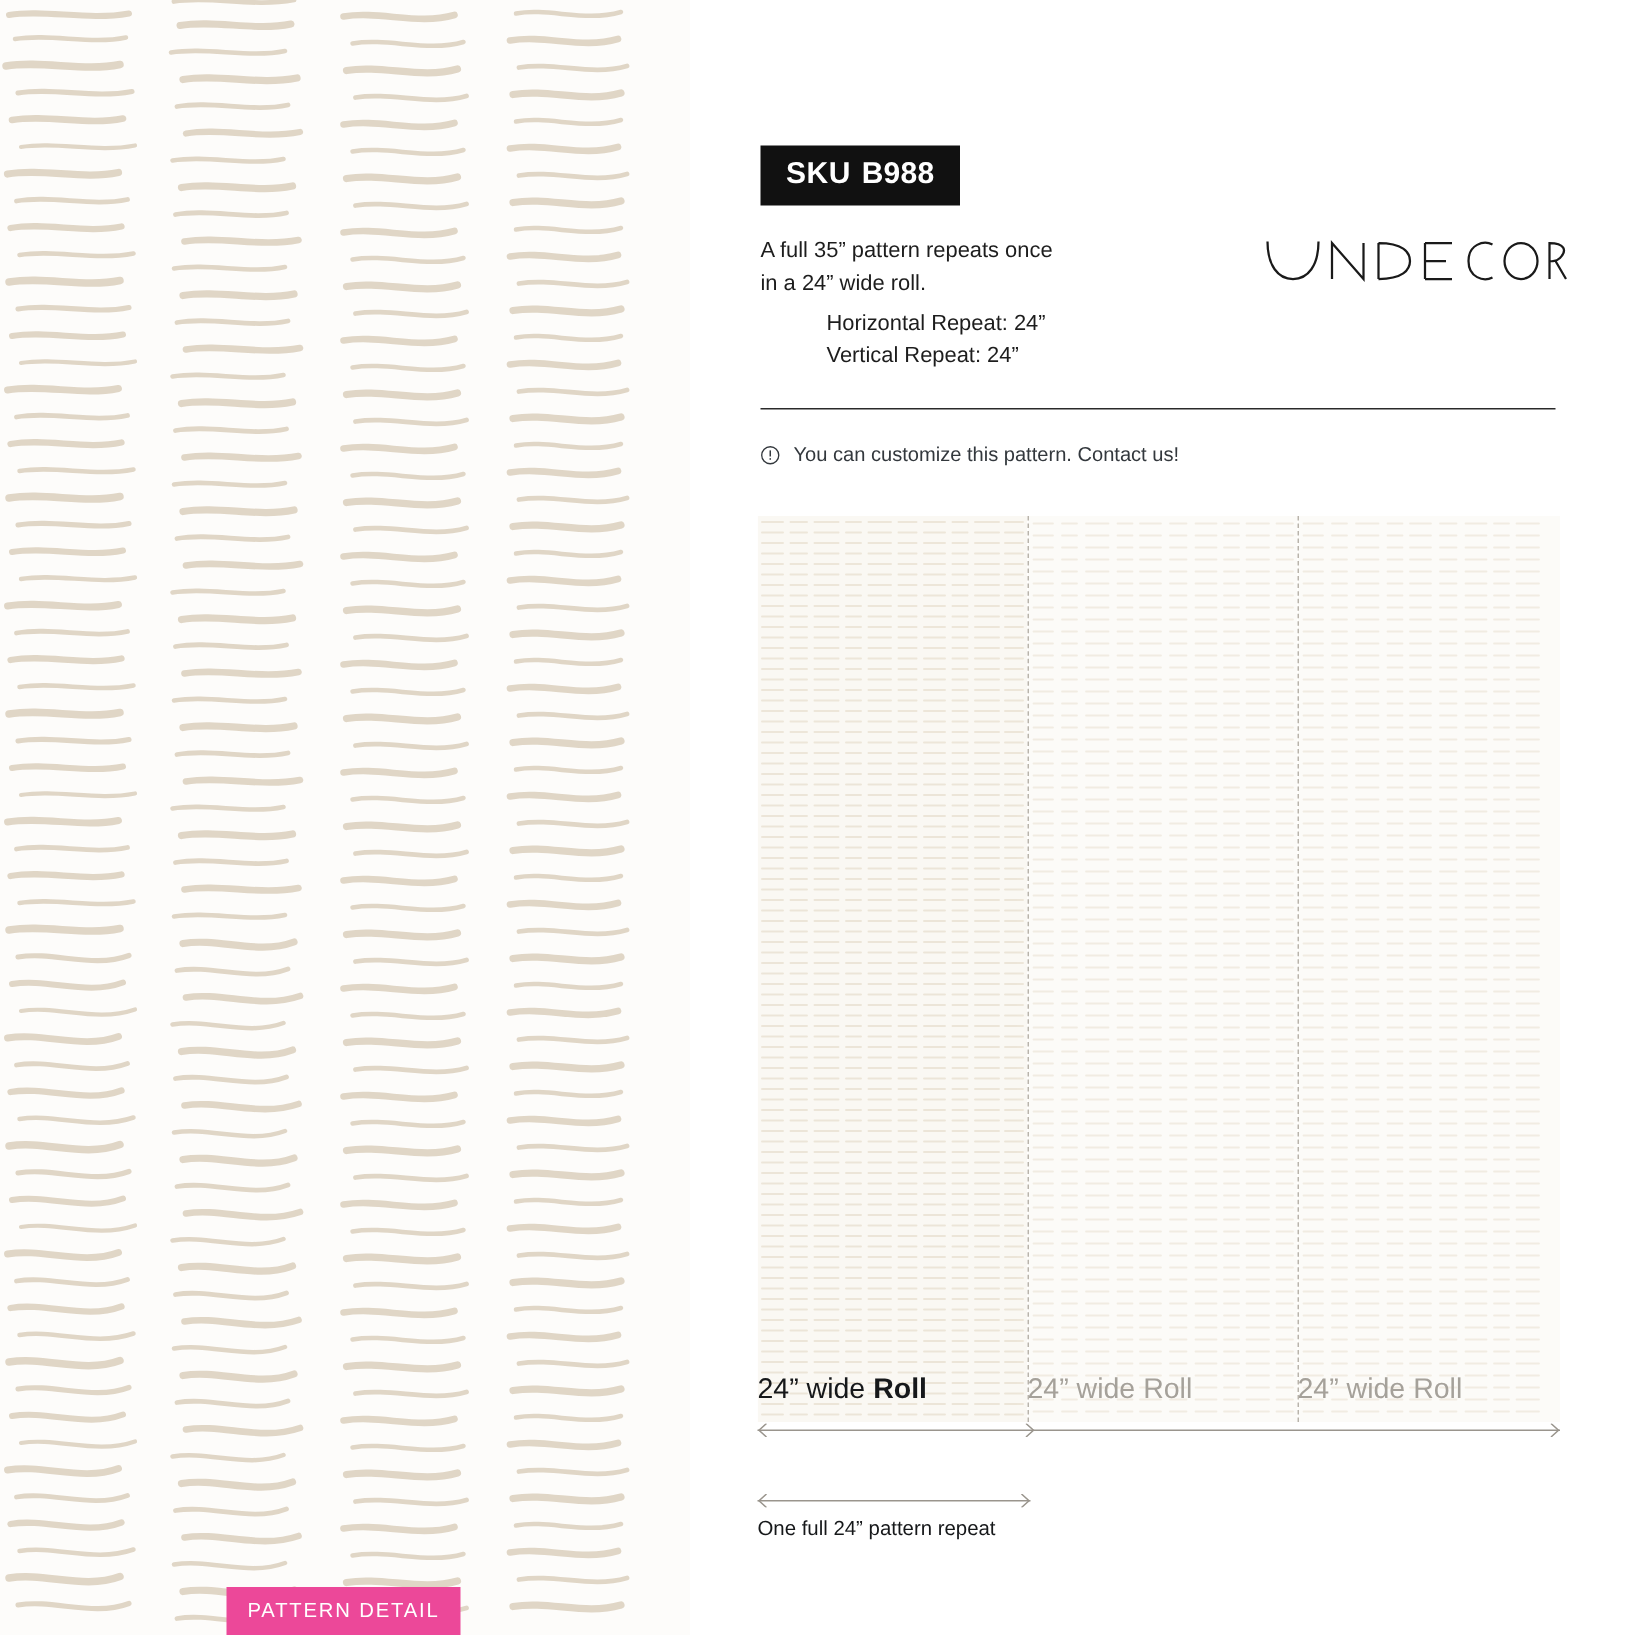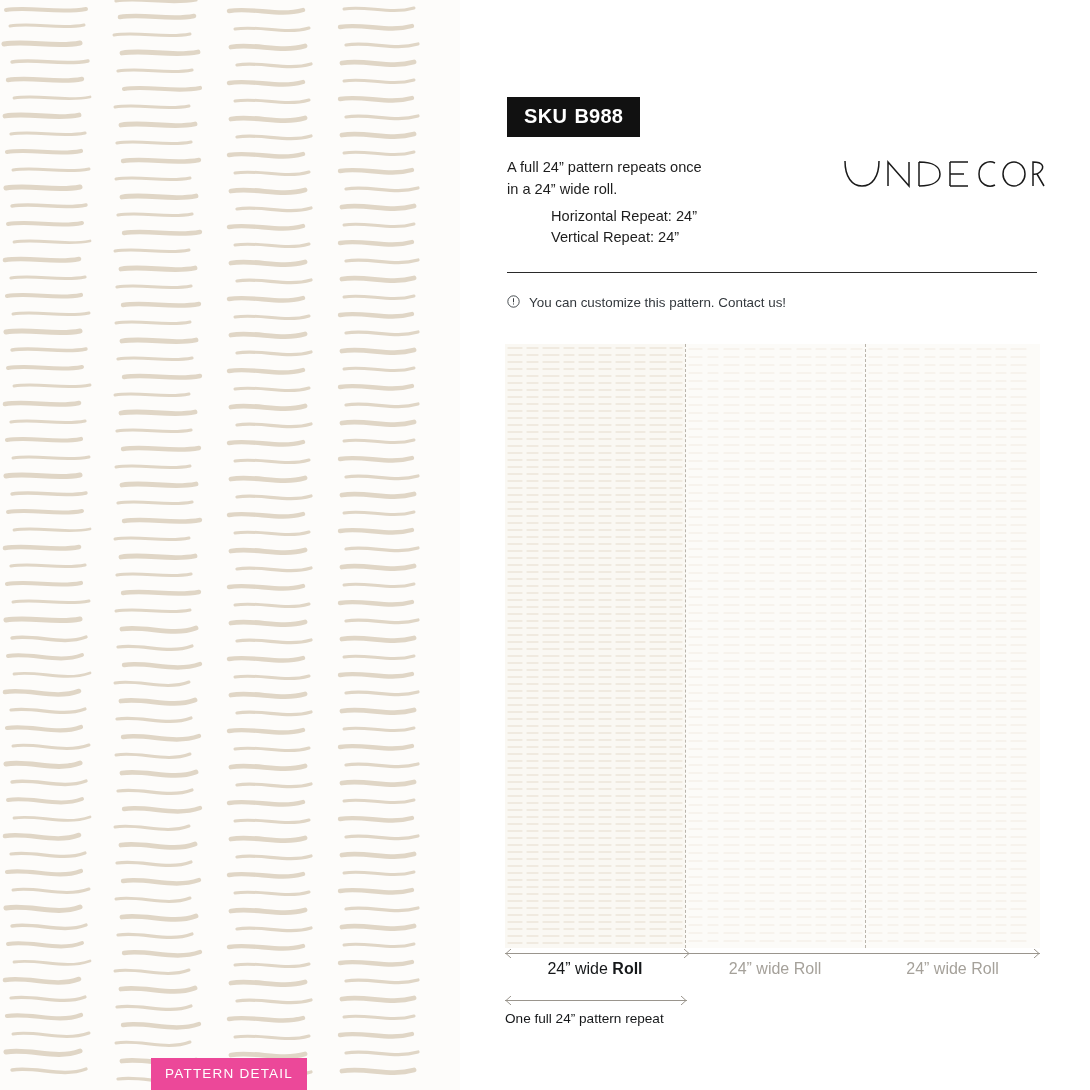--- a/index.html
+++ b/index.html
@@ -87,21 +87,21 @@
   #divider {
     position: absolute;
     left: 47px; top: 272px;
     width: 530px; height: 1px;
     background: #2a2a2a;
   }
 
   #customize-row {
     position: absolute;
     left: 47px; top: 295px;
-    display: flex; align-items: flex-start;
+    display: flex; align-items: flex-end;
     gap: 9px;
     color: #33383d;
     font-size: 13.4px;
   }
   #customize-row .info-ico {
     width: 13px; height: 13px;
     display: inline-block;
     position: relative; top: 0px;
   }
 
@@ -139,23 +139,22 @@
     position:absolute; left:0; top:4px; width:535px; height:1px;
     background:#9a958d;
   }
   .tick {
     position:absolute; top:0px; width:7px; height:9px;
   }
   .tick svg { display:block; }
 
   .roll-caption {
     position: absolute;
-    top: 960px;
-    font-size: 16px;
-    text-align: center;
+    top: 916px;
+    font-size: 19px;
     white-space: nowrap;
   }
   #cap-1 { left: 45px;  width: 180px; color: #16181a; }
   #cap-2 { left: 225px; width: 180px; color: #a5a19a; }
   #cap-3 { left: 405px; width: 175px; color: #a5a19a; }
   .roll-caption b { font-weight: bold; }
 
   
   #repeat-measure {
     position: absolute;
@@ -452,21 +451,21 @@
     <div id="pattern-detail-badge">PATTERN DETAIL</div>
   </div>
 
   <div id="info-panel">
 
     <div id="sku-badge">
       <span class="sku-label">SKU</span><span class="sku-value">B988</span>
     </div>
 
     <div id="repeat-desc">
-      <div>A full 24” pattern repeats once</div>
+      <div>A full 35” pattern repeats once</div>
       <div>in a 24” wide roll.</div>
     </div>
 
     <div id="repeat-lines">
       <div>Horizontal Repeat: 24”</div>
       <div>Vertical Repeat: 24”</div>
     </div>
 
     <div id="logo">
       <svg viewBox="0 0 202 36" width="202" height="36" aria-hidden="true">

